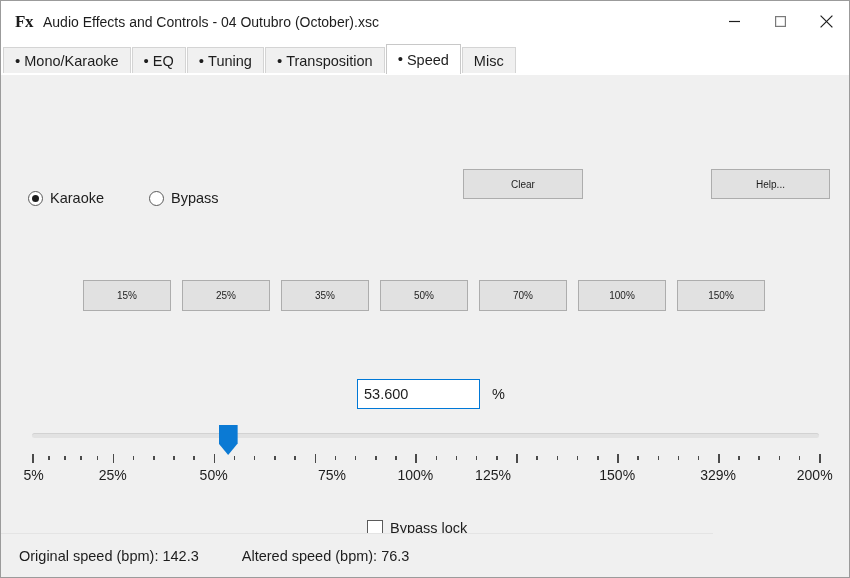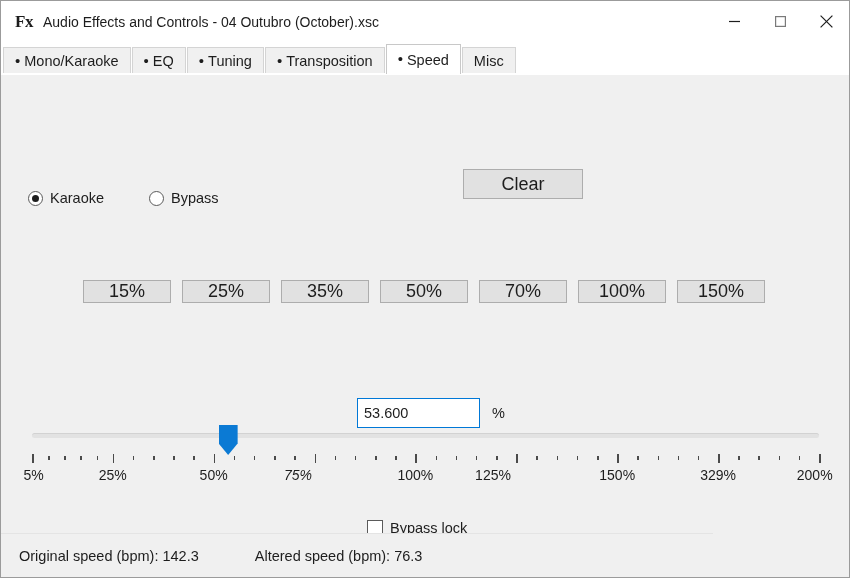--- a/index.html
+++ b/index.html
@@ -111,21 +111,21 @@
     position: relative;
     background: #f0f0f0;
     border-top: 1px solid #ffffff;
   }
 
   
   .btn {
     background: #e1e1e1;
     border: 1px solid #adadad;
     font-family: "Liberation Sans", sans-serif;
-    font-size: 18px;
+    font-size: 10px;
     color: #1d1d1d;
     cursor: default;
     display: flex;
     align-items: center;
     justify-content: center;
     padding: 6px;
   }
   #clear-btn {
     position: absolute;
     left: 462px; top: 94px;
@@ -172,32 +172,31 @@
     color: #1d1d1d;
   }
 
   
   #presets {
     position: absolute;
     left: 82px; top: 205px;
     display: flex;
   }
   .preset-btn {
-    width: 88px; height: 23px;
+    width: 88px; height: 31px;
     margin-right: 11px;
   }
   .preset-btn:last-child { margin-right: 0; }
 
   
   #value-row {
     position: absolute;
     left: 356px; top: 304px;
     display: flex;
     align-items: center;
-    margin-top: 19px;
   }
   #value-input {
     width: 123px; height: 30px;
     border: 1px solid #0078d7;
     background: #ffffff;
     font-family: "Liberation Sans", sans-serif;
     font-size: 14.5px;
     color: #1d1d1d;
     padding: 0 4px 0 6px;
     outline: none;
@@ -286,21 +285,21 @@
     border-top: 1px solid #e4e4e4;
     display: flex;
     align-items: center;
     padding-left: 18px;
   }
   .status-item {
     font-size: 14.5px;
     color: #1d1d1d;
     white-space: nowrap;
   }
-  #status-altered { margin-left: 56px; }
+  #status-altered { margin-left: 43px; }
 </style>
 </head>
 <body>
 
 <div id="window">
 
   <div id="titlebar">
     <div id="app-icon">Fx</div>
     <div id="title-text">Audio Effects and Controls - 04 Outubro (October).xsc</div>
     <div id="winbtns">
@@ -345,20 +344,21 @@
         <span>Speed</span>
       </div>
       <div class="tab">
         <span>Misc</span>
       </div>
     </div>
 
   <div id="client">
 
     <div class="btn" id="clear-btn">Clear</div>
+    <div class="btn" id="help-btn">Help...</div>
 
     <div id="radio-group">
         <div class="radio-item">
           <span class="radio-mark checked"></span>
           <span class="radio-label">Karaoke</span>
         </div>
         <div class="radio-item">
           <span class="radio-mark"></span>
           <span class="radio-label">Bypass</span>
         </div>
@@ -424,21 +424,21 @@
           <div class="tick minor" style="left: 737.282px;"></div>
           <div class="tick minor" style="left: 757.462px;"></div>
           <div class="tick minor" style="left: 777.641px;"></div>
           <div class="tick minor" style="left: 797.821px;"></div>
           <div class="tick major" style="left: 818px;"></div>
         </div>
       <div id="tick-labels">
           <div class="tick-label" style="left: 31px; transform: translateX(-42%);">5%</div>
           <div class="tick-label" style="left: 111.718px;">25%</div>
           <div class="tick-label" style="left: 212.615px;">50%</div>
-          <div class="tick-label" style="left: 297px; font-style: italic;">75%</div>
+          <div class="tick-label" style="left: 331px;">75%</div>
           <div class="tick-label" style="left: 414.41px;">100%</div>
           <div class="tick-label" style="left: 492px;">125%</div>
           <div class="tick-label" style="left: 616.205px;">150%</div>
           <div class="tick-label" style="left: 717.103px;">329%</div>
           <div class="tick-label" style="left: 818px; transform: translateX(-62%);">200%</div>
         </div>
     </div>
 
     <div id="analog-lock">
       <span class="check-mark"></span>

